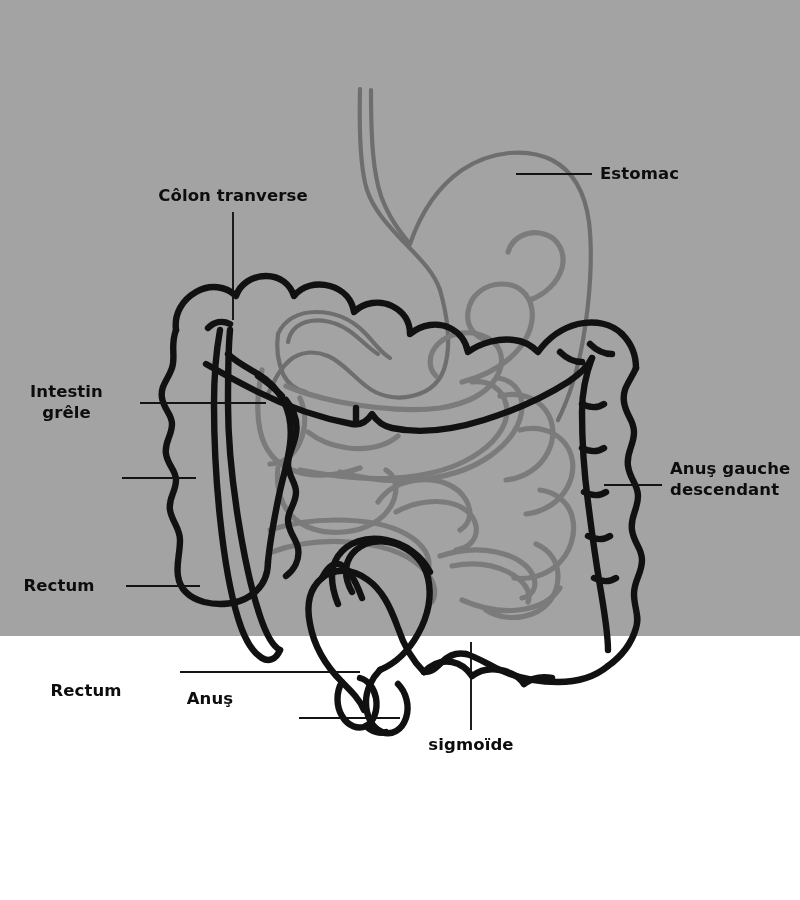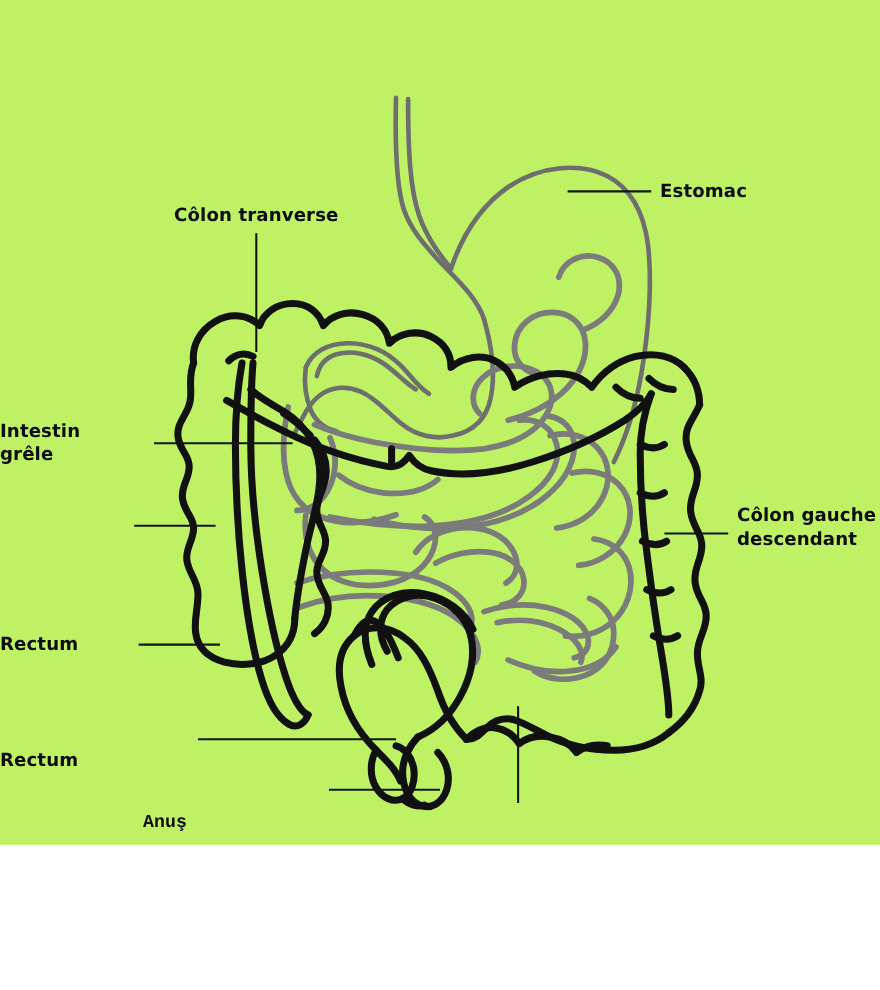--- a/index.html
+++ b/index.html
@@ -10,43 +10,43 @@
   }
   body {
     width: 800px;
     height: 900px;
     font-family: "DejaVu Sans", "Liberation Sans", sans-serif;
     overflow: hidden;
   }
   #diagram-root {
     position: relative;
     width: 800px;
-    height: 768px;
-    background: #bef264;
+    height: 636px;
+    background: #a3a3a3;
   }
   #anatomy-svg {
     position: absolute;
     top: 0;
     left: 0;
     width: 800px;
     height: 900px;
     display: block;
   }
   .label-text {
     position: absolute;
     font-family: "DejaVu Sans", "Liberation Sans", sans-serif;
     font-weight: 700;
     font-size: 16.5px;
     line-height: 21px;
     color: #0d0d0d;
     letter-spacing: 0.1px;
     white-space: pre-line;
     user-select: none;
   }
-  .label-right { text-align: left; }
+  .label-right { text-align: center; }
   .label-left  { text-align: left;  }
   .label-center{ text-align: center;}
 </style>
 </head>
 <body>
 
 <div id="diagram-root">
 
   <svg id="anatomy-svg" viewBox="0 0 800 900" xmlns="http://www.w3.org/2000/svg">
 
@@ -278,19 +278,20 @@
   <div class="label-text label-center" style="left:135px; top:185px; width:196px;">Côlon tranverse</div>
 
   <div class="label-text label-right" style="left:0px; top:381px; width:133px;">Intestin
 grêle</div>
 
 
   <div class="label-text label-right" style="left:0px; top:575px; width:118px;">Rectum</div>
 
   <div class="label-text label-right" style="left:0px; top:680px; width:172px;">Rectum</div>
 
-  <div class="label-text label-right" style="left:130px; top:737px; width:160px;font-family:Liberation Mono, monospace;">Anuş</div>
-
-
-  <div class="label-text label-left" style="left:670px; top:458px; width:130px;">Côlon gauche
+  <div class="label-text label-right" style="left:130px; top:688px; width:160px;">Anuş</div>
+
+  <div class="label-text label-center" style="left:396px; top:734px; width:150px;">sigmoïde</div>
+
+  <div class="label-text label-left" style="left:670px; top:458px; width:130px;">Anuş gauche
 descendant</div>
 
 </div>
 
 </body></html>

